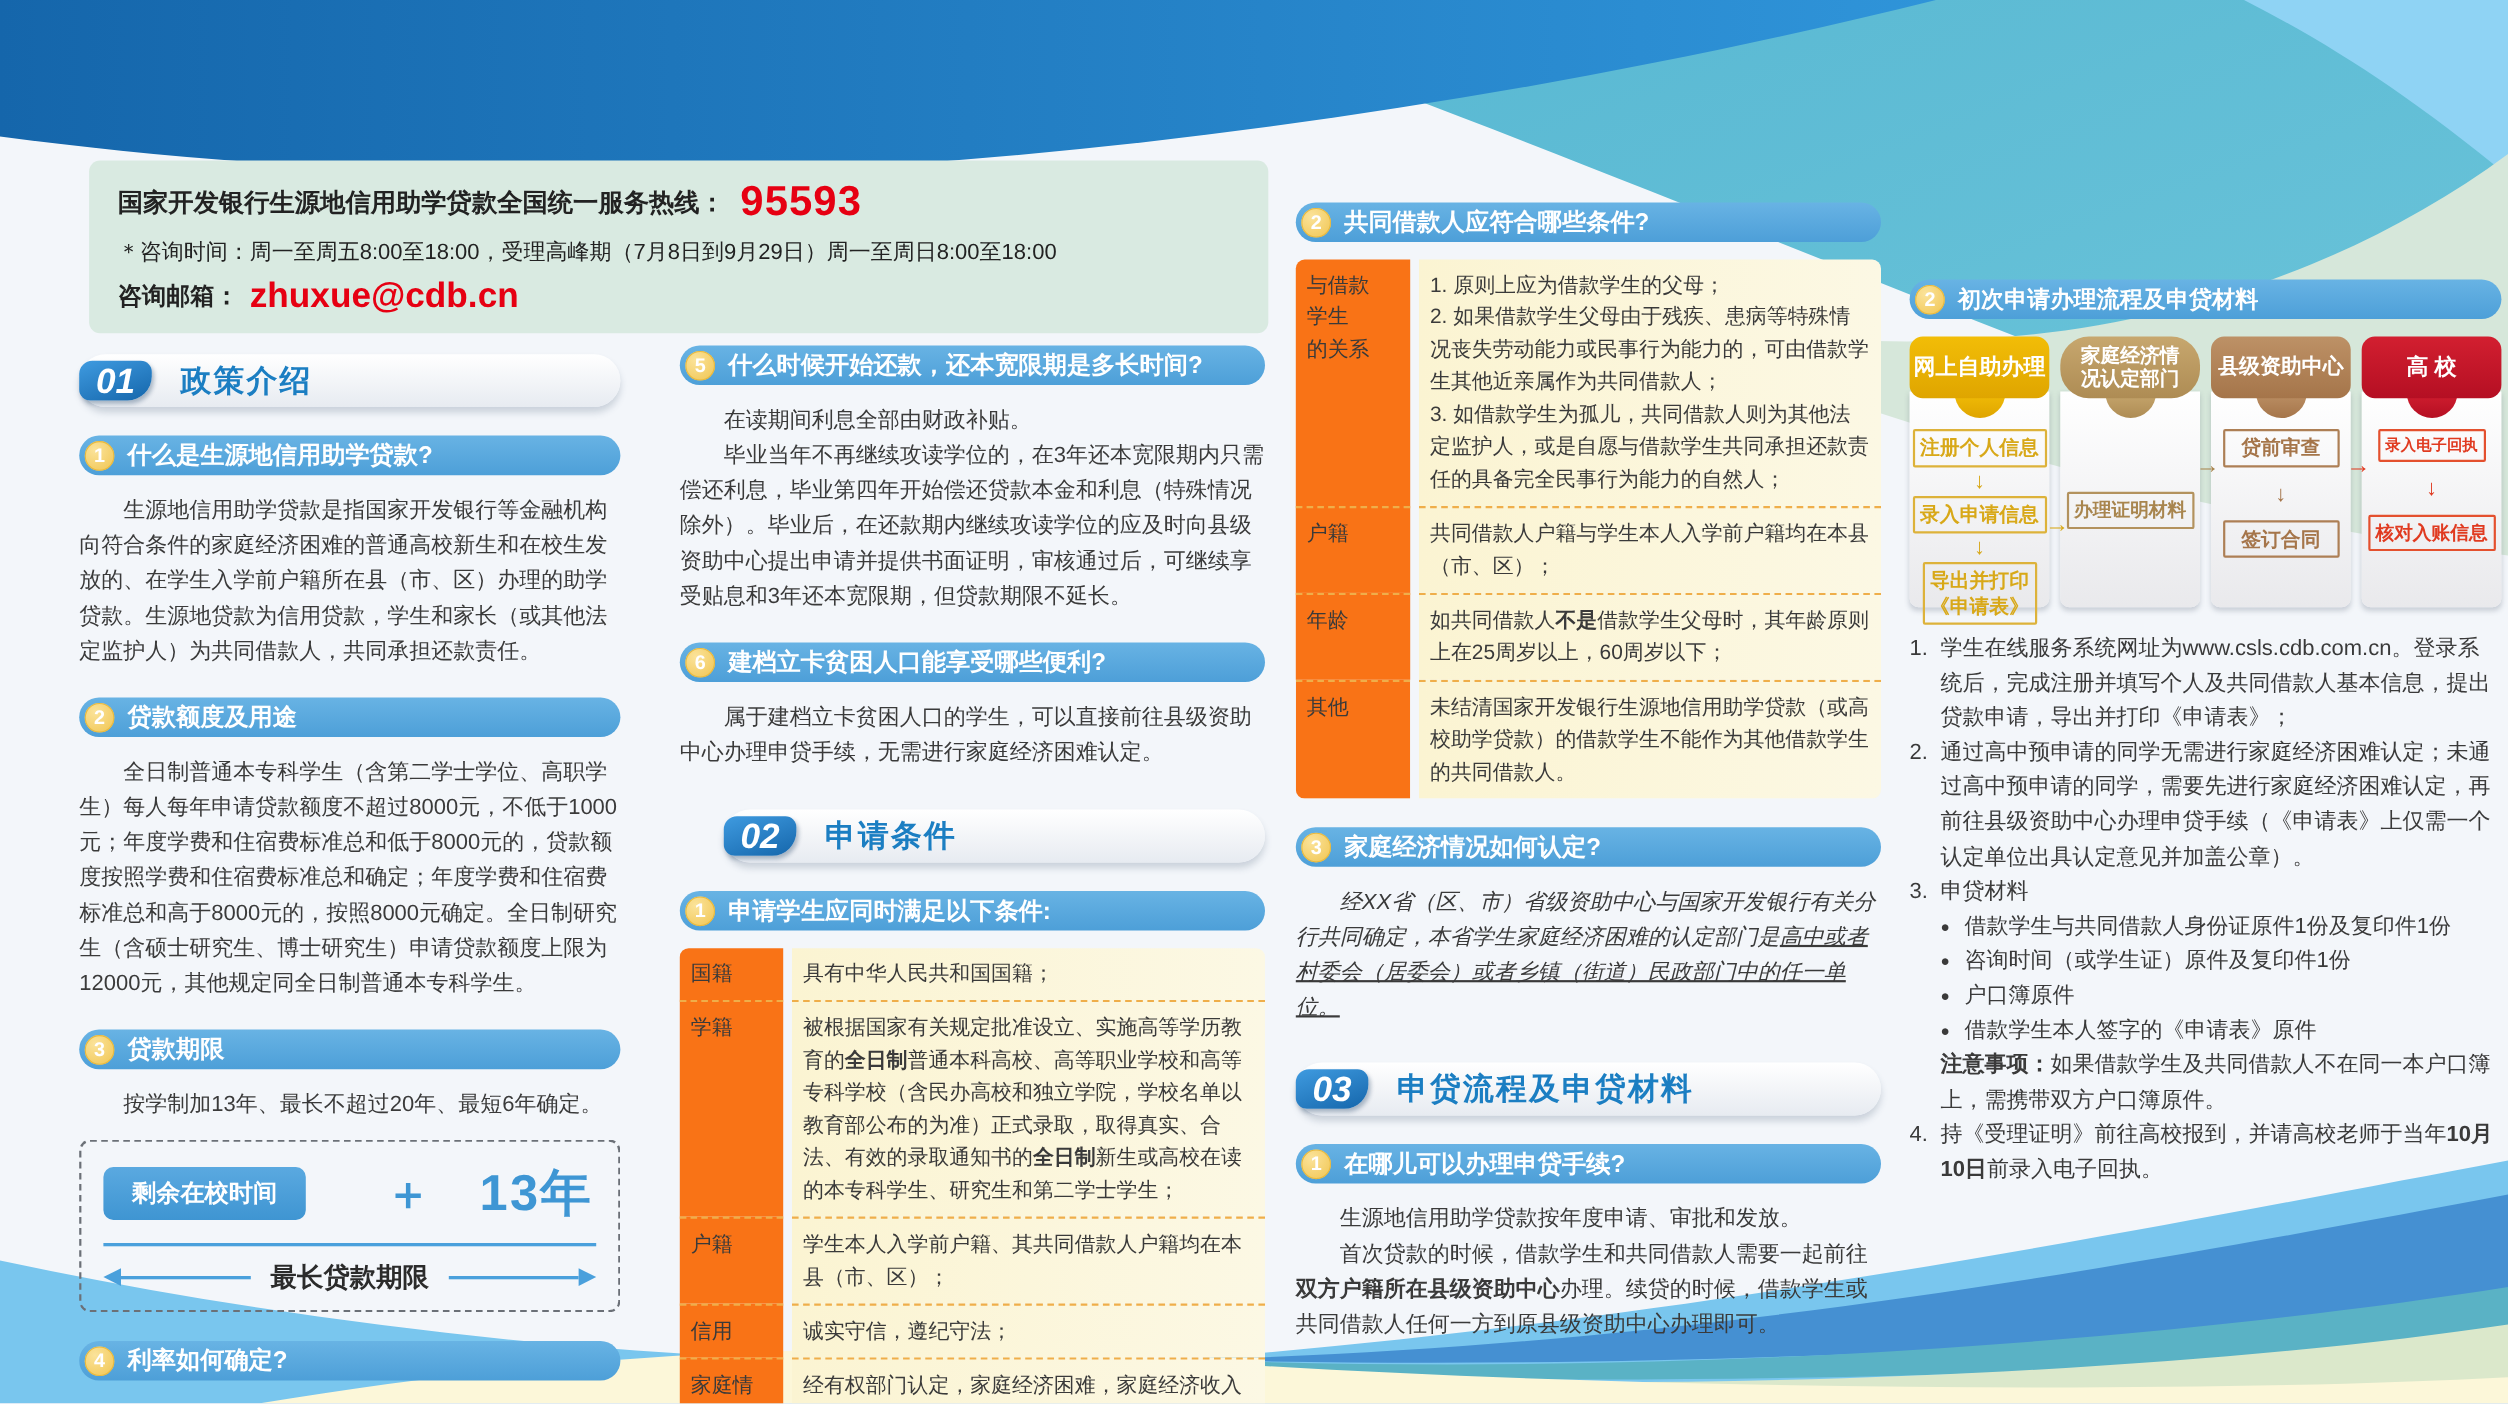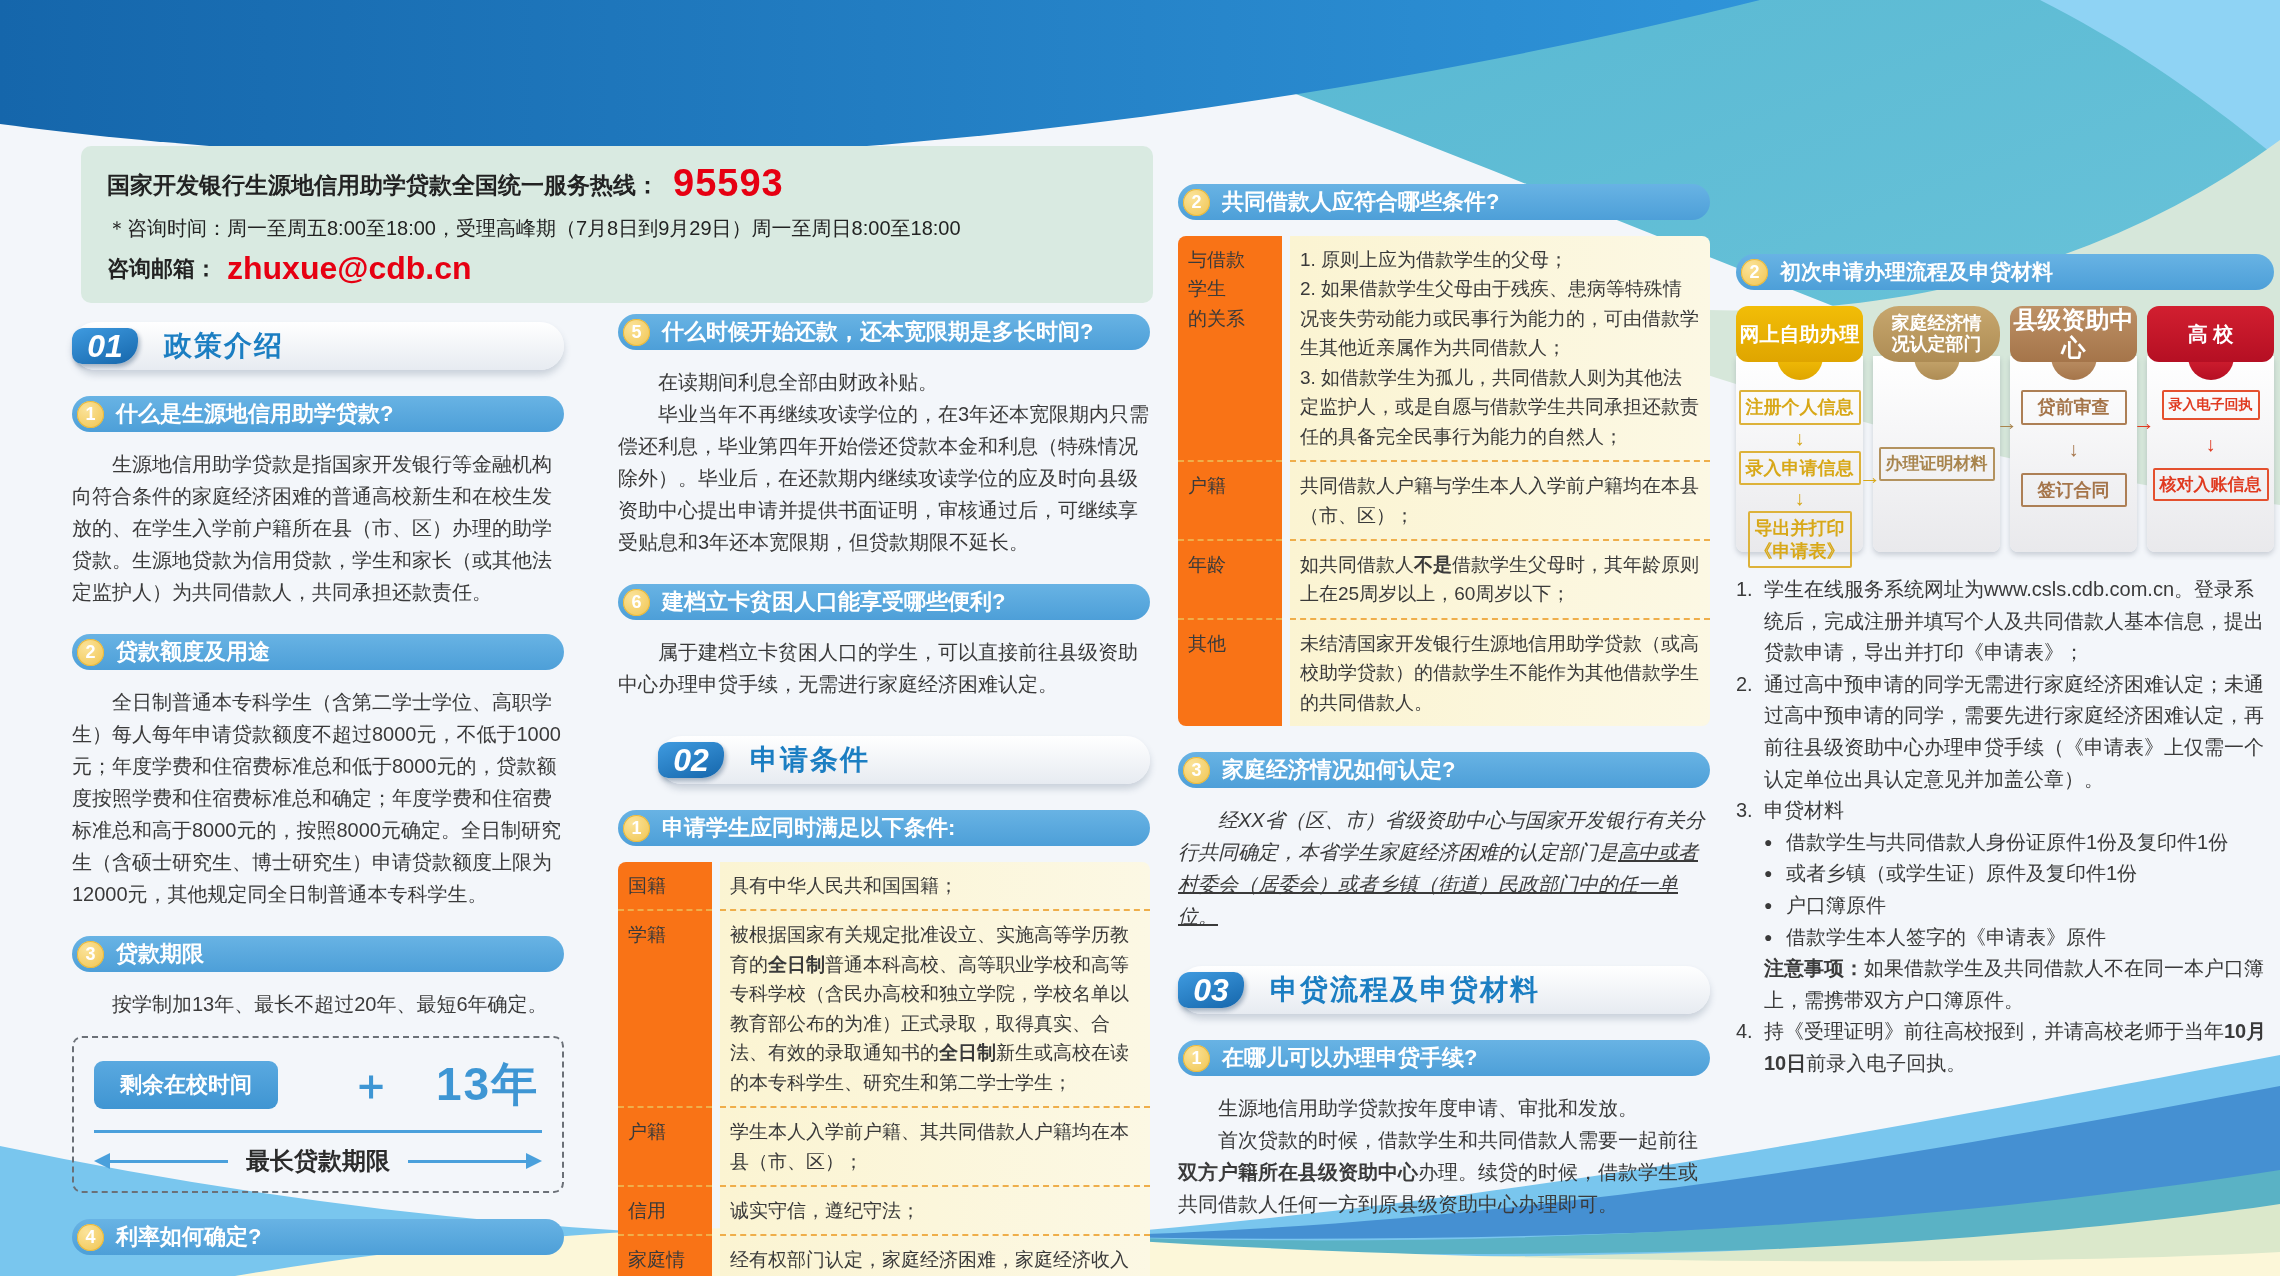--- a/index.html
+++ b/index.html
@@ -289,21 +289,21 @@
       <div class="fcol">
         <div class="ftab t-tan" style="font-size:18px;border-radius:26px;">家庭经济情
 况认定部门</div>
         <div class="fpanel" style="justify-content:center;padding-top:20px;">
           <span class="notch t-tan"></span>
           <div class="fbox c-tan" style="font-size:17px;">办理证明材料</div>
         </div>
       </div>
 
       <div class="fcol">
-        <div class="ftab t-brown" style="font-size:24px;">县级资助中心</div>
+        <div class="ftab t-brown" style="font-size:19px;">县级资助中心</div>
         <div class="fpanel">
           <span class="notch t-brown"></span>
           <div class="fbox c-brown" style="width:92px;">贷前审查</div>
           <div class="varr c-brown" style="margin:14px 0;">↓</div>
           <div class="fbox c-brown" style="width:92px;">签订合同</div>
         </div>
       </div>
 
       <div class="fcol">
         <div class="ftab t-red">高  校</div>
@@ -332,21 +332,21 @@
       <div class="li">
         <span class="num">3.</span>
         <span class="litext">申贷材料</span>
       </div>
       <div class="bullet">
         <span class="dot">●</span>
         <span>借款学生与共同借款人身份证原件1份及复印件1份</span>
       </div>
       <div class="bullet">
         <span class="dot">●</span>
-        <span>或者乡镇（或学生证）原件及复印件1份</span>
+        <span>咨询时间（或学生证）原件及复印件1份</span>
       </div>
       <div class="bullet">
         <span class="dot">●</span>
         <span>户口簿原件</span>
       </div>
       <div class="bullet">
         <span class="dot">●</span>
         <span>借款学生本人签字的《申请表》原件</span>
       </div>
       <div class="notep"><span style="font-weight: bold;">注意事项：</span><span>如果借款学生及共同借款人不在同一本户口簿上，需携带双方户口簿原件。</span></div>

